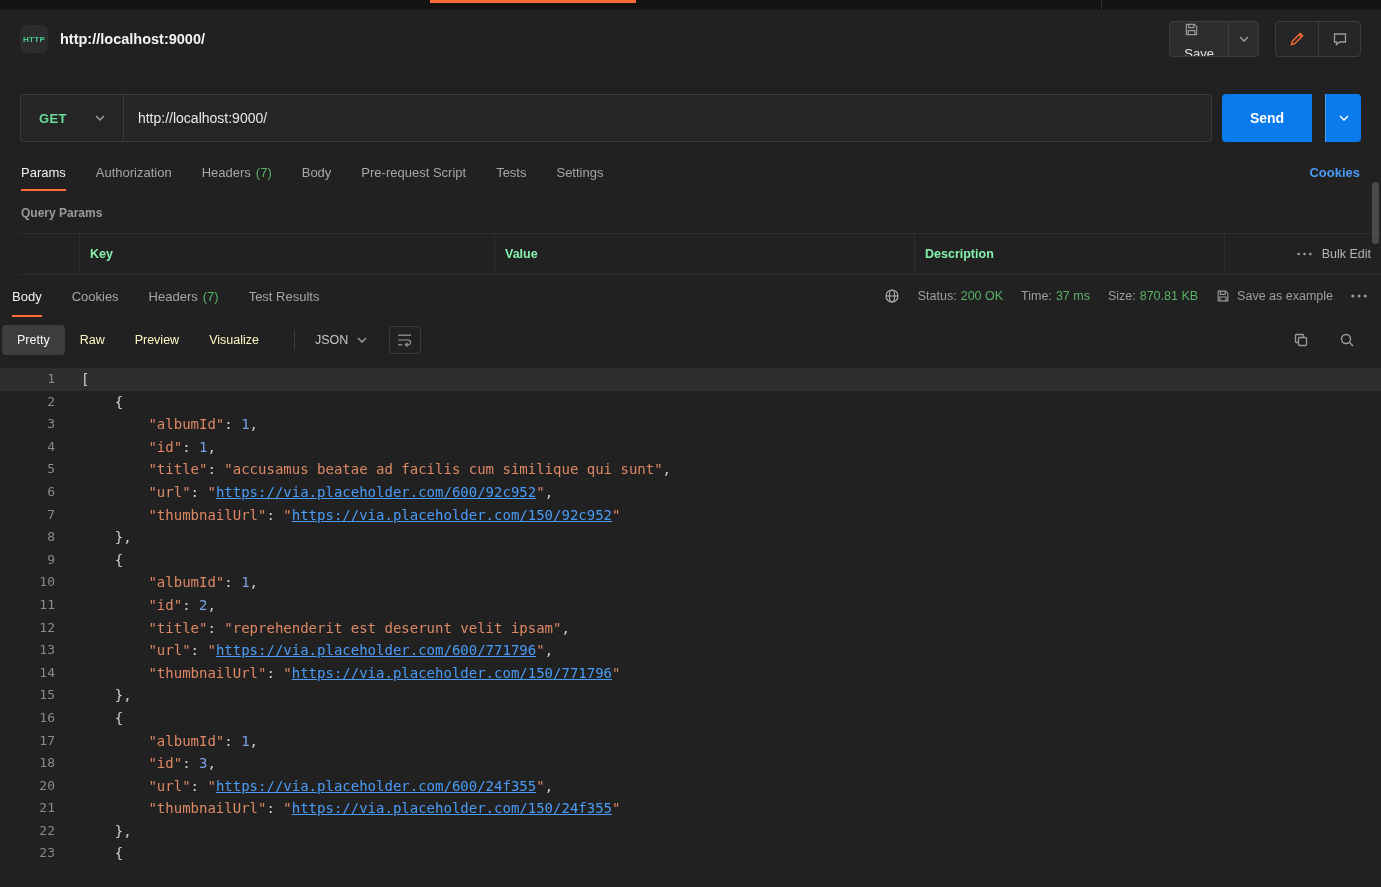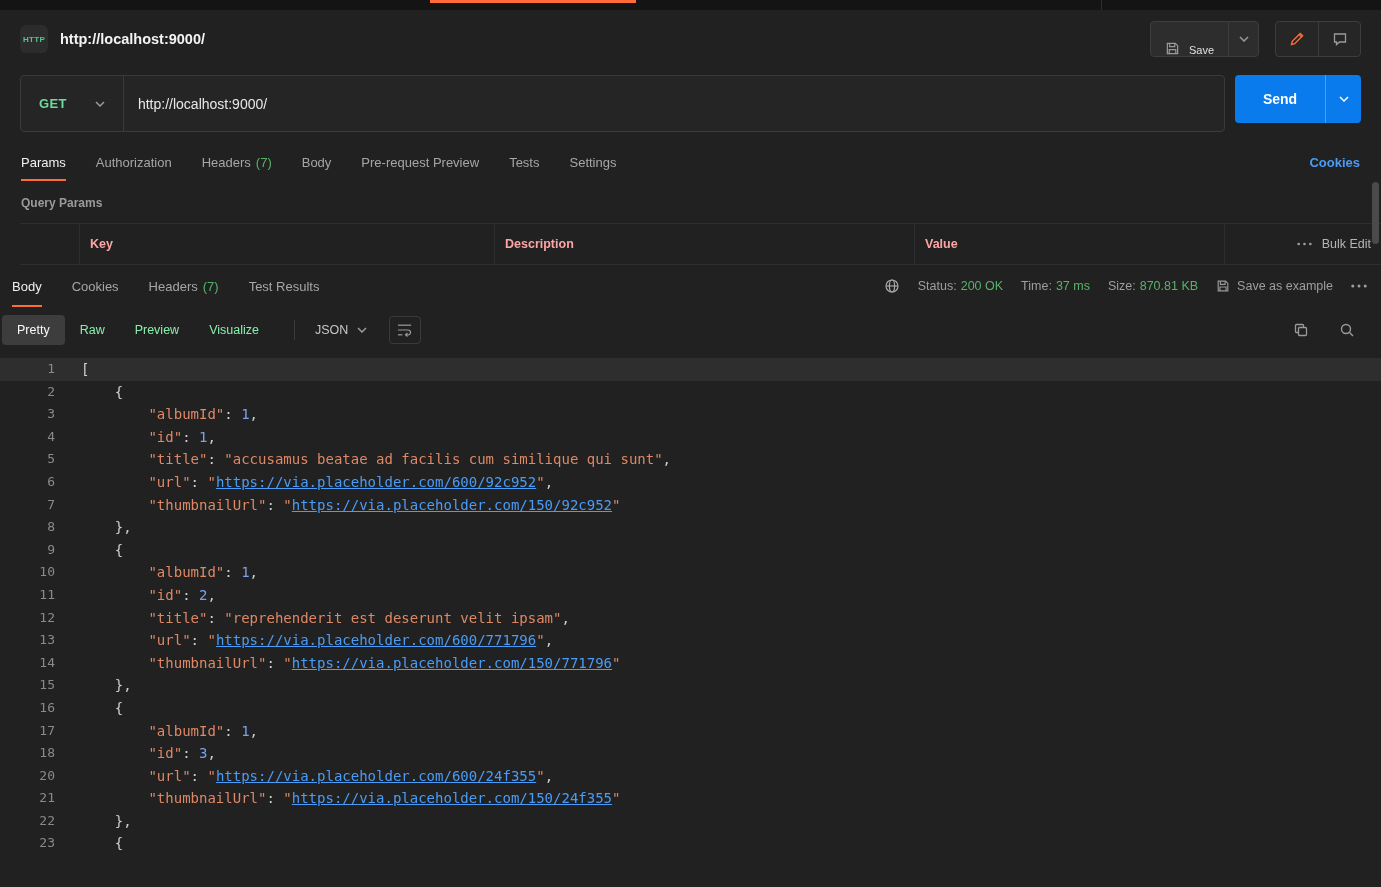--- a/index.html
+++ b/index.html
@@ -16,70 +16,70 @@
   .strip-divider { position:absolute; left:1101px; top:0; width:1px; height:10px; background:#2f2f2f; }
 
   
   .req-header { height:58px; display:flex; align-items:center; justify-content:space-between; padding:0 20px; flex:0 0 auto; }
   .req-title-group { display:flex; align-items:center; gap:12px; }
   .http-badge { width:28px; height:28px; border-radius:6px; background:#2c2c2c; color:var(--http-badge-green,#49cc90);
     display:flex; align-items:center; justify-content:center; font-size:8px; font-weight:bold; letter-spacing:.3px; }
   .req-title { font-size:14.5px; font-weight:700; color:#f3f3f3; }
   .header-actions { display:flex; align-items:center; gap:16px; }
   .save-split { display:flex; align-items:stretch; height:36px; background:#2d2d2d; border:1px solid #3d3d3d; border-radius:4px; overflow:hidden; }
-  .save-btn { display:flex; align-items:flex-end; gap:9px; padding:0 14px; background:transparent; border:none; color:#e0e0e0; font-size:11px; font-family:inherit; cursor:pointer; }
+  .save-btn { display:flex; align-items:flex-start; gap:9px; padding:0 14px; background:transparent; border:none; color:#e0e0e0; font-size:13px; font-family:inherit; cursor:pointer;flex-direction:column; }
   .save-caret { width:30px; display:flex; align-items:center; justify-content:center; border:none; border-left:1px solid #3d3d3d; background:transparent; color:#b0b0b0; cursor:pointer; }
   .icon-group { display:flex; align-items:stretch; height:36px; border:1px solid #3d3d3d; border-radius:4px; overflow:hidden; background:#262626; }
   .icon-group button { width:42px; background:transparent; border:none; display:flex; align-items:center; justify-content:center; cursor:pointer; color:#a8a8a8; }
   .icon-group button + button { border-left:1px solid #3d3d3d; }
 
   
-  .url-row { display:flex; margin:7px 20px 0; gap:10px; height:57px; flex:0 0 auto; }
+  .url-row { display:flex; margin:26px 20px 0; gap:10px; height:48px; flex:0 0 auto; }
   .url-box { flex:1; display:flex; align-items:center; background:#252525; border:1px solid #3a3a3a; border-radius:4px; overflow:hidden; }
   .method-select { display:flex; align-items:center; gap:28px; padding:0 18px; height:100%; background:transparent; border:none; cursor:pointer; font-family:inherit; }
   .method-label { color:var(--method-get,#6bdd9a); font-size:13px; font-weight:700; letter-spacing:.4px; }
   .chev { color:#9a9a9a; display:inline-flex; }
   .v-divider { width:1px; align-self:stretch; background:#3a3a3a; }
   .url-input { flex:1; height:100%; background:transparent; border:none; outline:none; color:#e8e8e8; font-size:14px; padding:0 14px; font-family:"Liberation Sans",sans-serif; }
-  .send-split { display:flex; height:48px; border-radius:4px; overflow:hidden; flex:0 0 auto; }
+  .send-split { display:flex; height:48px; border-radius:4px; overflow:hidden; flex:0 0 auto;gap:13px; }
   .send-btn { width:90px; background:var(--send-blue,#097bed); color:#fff; font-size:14px; font-weight:600; border:none; cursor:pointer; font-family:inherit; }
   .send-caret { width:36px; background:var(--send-blue,#097bed); border:none; border-left:1px solid rgba(255,255,255,.28); color:#fff; display:flex; align-items:center; justify-content:center; cursor:pointer; }
   .send-caret .chev { color:#fff; }
 
   
   .req-tabs { display:flex; align-items:stretch; gap:30px; padding:0 21px; margin-top:12px; height:37px; flex:0 0 auto; }
   .tab { position:relative; display:flex; align-items:center; gap:5px; color:#a6a6a6; font-size:13px; cursor:pointer; }
   .tab.active { color:#f0f0f0; }
   .tab.active::after { content:""; position:absolute; left:0; right:0; bottom:0; height:2px; background:var(--accent-orange,#ff6c37); }
   .count { color:var(--success-green,#58b368); }
   .cookies-link { margin-left:auto; align-self:center; color:var(--link-blue,#4a9cf7); font-size:13px; font-weight:600; cursor:pointer; text-decoration:none; }
 
   
   .qp-title { margin:15px 21px 0; font-size:12px; font-weight:700; color:#9b9b9b; height:15px; flex:0 0 auto; }
   .params-table { display:grid; grid-template-columns:60px 415px 420px 310px 1fr; margin:12px 0 0 20px;
     border-top:1px solid #2e2e2e; border-bottom:1px solid #2e2e2e; height:42px; flex:0 0 auto; }
-  .params-table .cell { border-right:1px solid #2e2e2e; display:flex; align-items:center; padding:0 10px; font-size:12.5px; font-weight:600; color:#fca5a5; }
+  .params-table .cell { border-right:1px solid #2e2e2e; display:flex; align-items:center; padding:0 10px; font-size:12.5px; font-weight:600; color:#86efac; }
   .params-table .cell.bulk-cell { border-right:none; justify-content:flex-end; gap:10px; font-weight:400; color:#9e9e9e; }
   .bulk-edit { background:none; border:none; color:#b5b5b5; font-size:12.5px; cursor:pointer; font-family:inherit; }
   .dots-icon { color:#9e9e9e; display:inline-flex; cursor:pointer; }
 
   
   .response { margin-top:0; flex:1; display:flex; flex-direction:column; min-height:0; }
   .resp-header { display:flex; align-items:stretch; justify-content:space-between; padding:0 14px 0 12px; height:42px; flex:0 0 auto; }
   .resp-tabs { display:flex; gap:30px; align-items:stretch; }
   .resp-meta { display:flex; align-items:center; gap:18px; color:#9e9e9e; font-size:12.5px; }
   .meta .lbl { color:#9e9e9e; }
   .meta .val { color:var(--success-green,#58b368); margin-left:4px; }
   .globe { color:#a8a8a8; display:inline-flex; cursor:pointer; }
   .save-example { display:flex; align-items:center; gap:7px; background:none; border:none; color:#9e9e9e; font-size:12.5px; cursor:pointer; font-family:inherit; }
   .more-btn { background:none; border:none; color:#9e9e9e; display:inline-flex; cursor:pointer; }
 
   
   .resp-toolbar { display:flex; align-items:center; padding:8px 22px 8px 2px; flex:0 0 auto; }
-  .view { background:none; border:none; color:#86efac; font-size:12.5px; padding:8px 15px; border-radius:4px; cursor:pointer; font-family:inherit; }
+  .view { background:none; border:none; color:#fef9c3; font-size:12.5px; padding:8px 15px; border-radius:4px; cursor:pointer; font-family:inherit; }
   .view.active { background:#3d3d3d; color:#fafafa; }
   .tb-divider { width:1px; height:20px; background:#3a3a3a; margin:0 16px 0 20px; }
   .format-select { display:flex; align-items:center; gap:9px; background:none; border:none; color:#c7c7c7; font-size:12.5px; cursor:pointer; font-family:inherit; padding:6px 4px; }
   .wrap-btn { margin-left:18px; background:none; border:1px solid #3a3a3a; border-radius:4px; color:#a0a0a0; cursor:pointer; display:flex; align-items:center; justify-content:center; width:32px; height:28px; }
   .toolbar-spacer { flex:1; }
   .icon-btn { background:none; border:none; color:#a8a8a8; cursor:pointer; display:inline-flex; padding:4px; }
   .icon-btn + .icon-btn { margin-left:22px; }
 
   
   .code-area { position:relative; flex:1; overflow:hidden; font-family:"DejaVu Sans Mono", monospace; padding-top:5px; }
@@ -183,38 +183,38 @@
         <span>Authorization</span>
       </div>
     <div class="tab">
         <span>Headers</span>
         <span class="count">(7)</span>
       </div>
     <div class="tab">
         <span>Body</span>
       </div>
     <div class="tab">
-        <span>Pre-request Preview</span>
+        <span>Pre-request Script</span>
       </div>
     <div class="tab">
         <span>Tests</span>
       </div>
     <div class="tab">
         <span>Settings</span>
       </div>
     <a class="cookies-link">Cookies</a>
   </nav>
 
   <div class="qp-title">Query Params</div>
 
   <div class="params-table">
     <div class="cell"></div>
     <div class="cell">Key</div>
+    <div class="cell">Value</div>
     <div class="cell">Description</div>
-    <div class="cell">Value</div>
     <div class="cell bulk-cell">
       <span class="dots-icon">
         <svg width="15" height="4" viewBox="0 0 18 4" fill="currentColor">
             <circle cx="2" cy="2" r="1.6"></circle>
             <circle cx="9" cy="2" r="1.6"></circle>
             <circle cx="16" cy="2" r="1.6"></circle>
           </svg>
       </span>
       <button class="bulk-edit">Bulk Edit</button>
     </div>

